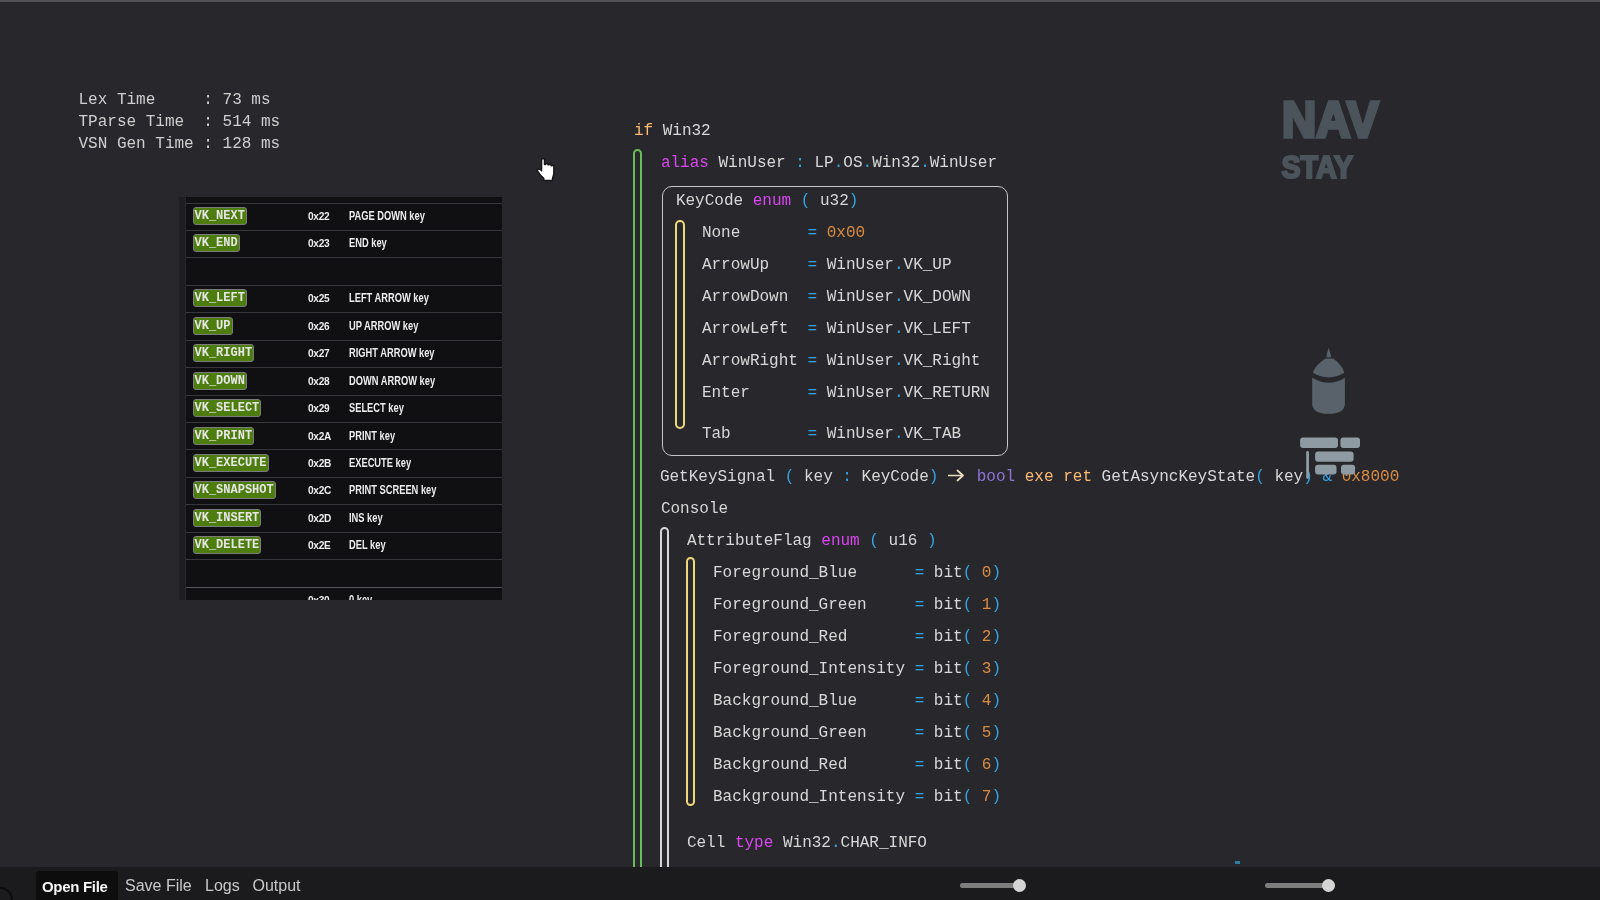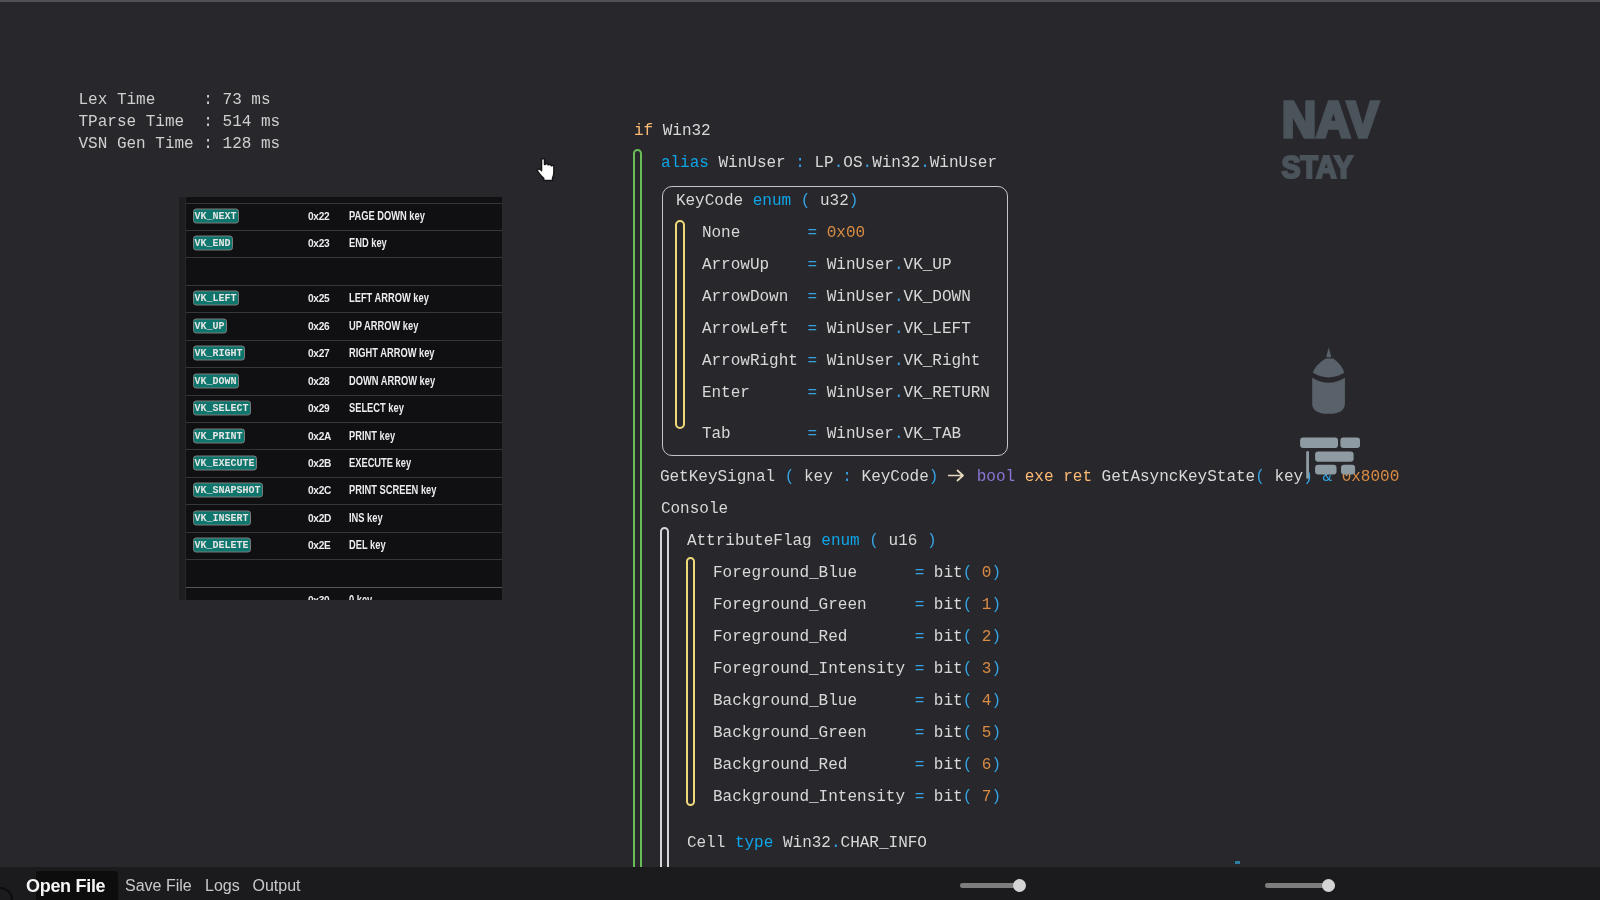--- a/index.html
+++ b/index.html
@@ -5,29 +5,29 @@
 #topline{position:absolute;left:0;top:0;width:1600px;height:2px;background:#515257}
 #timing{position:absolute;left:78.5px;top:89px;font-family:"Liberation Mono",monospace;
  font-size:16px;line-height:22px;color:#cfcfcf;white-space:pre}
 
 #tstrip{position:absolute;left:179px;top:196.6px;width:6px;height:403.4px;background:#1e1e21}
 #vktable{position:absolute;left:186px;top:196.6px;width:315.6px;height:403.4px;background:#101013;overflow:hidden}
 .sep{position:absolute;left:0;width:100%;height:1px;background:#36363b}
 .sep2{background:#55555c}
 .trow{position:absolute;left:0;width:100%;height:27px}
 .badge{position:absolute;left:6.5px;top:50%;transform:translateY(-50%);
- font-family:"Liberation Mono",monospace;font-size:10px;font-weight:bold;color:#e6e6e4;
- background:#0f766e;border:1px solid #7b7b7b;border-radius:3px;padding:1px 1px}
+ font-family:"Liberation Mono",monospace;font-size:12px;font-weight:bold;color:#e6e6e4;
+ background:#4d7c0f;border:1px solid #7b7b7b;border-radius:3px;padding:1px 1px}
 .hex{position:absolute;left:122.4px;top:50%;transform:translateY(-50%) scaleX(0.92);transform-origin:left center;
  font-family:"Liberation Sans",sans-serif;font-size:11px;font-weight:bold;letter-spacing:-0.3px;color:#ededee}
 .desc{position:absolute;left:162.8px;top:50%;transform:translateY(-50%) scaleX(0.745);transform-origin:left center;
  font-family:"Liberation Sans",sans-serif;font-size:12.5px;font-weight:bold;color:#ededee}
 
 .cl{position:absolute;font-family:"Liberation Mono",monospace;font-size:16px;line-height:20px;white-space:pre}
-.w{color:#d8d8d8}.g{color:#fdba74}.y{color:#0ea5e9}.b{color:#35a3e2}.o{color:#d98b43}.p{color:#8d74d6}
+.w{color:#d8d8d8}.g{color:#fdba74}.y{color:#d946ef}.b{color:#35a3e2}.o{color:#d98b43}.p{color:#8d74d6}
 .ar{display:inline-block;width:19.2px}
 #ebox{position:absolute;left:662px;top:186px;width:346px;height:269.5px;
  border:1.2px solid #c4c5c8;border-radius:10px}
 .pill{position:absolute;border-radius:5px}
 #pgreen{left:633.2px;top:148.5px;width:8.6px;height:730px;border:2px solid #68bd58}
 #pyel1{left:675.3px;top:219.5px;width:9.4px;height:209px;border:2px solid #eed97a}
 #pwhite{left:660.2px;top:526.5px;width:8.4px;height:352px;border:2px solid #d6d6d8}
 #pyel2{left:686.3px;top:557px;width:8.6px;height:249px;border:2px solid #eed97a}
 
 #bar{position:absolute;left:0;top:866.5px;width:1600px;height:33.5px;background:#1b1b1e;z-index:5}
@@ -171,21 +171,21 @@
 <rect x="46" y="124.8" width="14.1" height="9.8" rx="3"></rect>
 </g>
 </svg>
 <svg style="position:absolute;left:534.5px;top:157.5px;z-index:8" width="20" height="24" viewBox="0 0 19 23">
 <path d="M6.2 0.8 H9 V6.2 H9.8 V5.6 H12.4 V6.6 H13 V6.2 H15.4 V7.4 H16 V7.2 H18 V13.4
  C18 15.8 17.5 17.8 16.7 19.3 L16.7 21.5 H8.3 L8.3 19.5 C6.6 18.1 4.4 15.7 2.7 13.1
  C1.7 11.6 2.6 10.2 4.2 10.6 C5.2 10.85 5.8 11.6 6.2 12.3 Z" fill="#ffffff" stroke="#161616" stroke-width="1.4" stroke-linejoin="round"></path>
 </svg>
 <div id="bar">
 <div id="openbox"></div>
-<span class="mitem" style="left:26px;color:#f5f5f5;font-weight:bold;font-size:18px;letter-spacing:-0.3px">Open File</span>
+<span class="mitem" style="left:42px;color:#f5f5f5;font-weight:bold;font-size:15px;letter-spacing:-0.3px">Open File</span>
 <span class="mitem" style="left:125px;color:#c9c9cb">Save File</span>
 <span class="mitem" style="left:205px;color:#c9c9cb">Logs</span>
 <span class="mitem" style="left:252.5px;color:#c9c9cb">Output</span>
 </div>
 <div id="arcbl"></div>
 <div style="position:absolute;left:1235px;top:861px;width:5px;height:2.5px;background:#2e7f9f;z-index:6"></div>
 <div class="track" style="left:960px;width:62px"></div>
 <div class="knob" style="left:1013px"></div>
 <div class="track" style="left:1264.5px;width:70.5px"></div>
 <div class="knob" style="left:1321.5px"></div>

